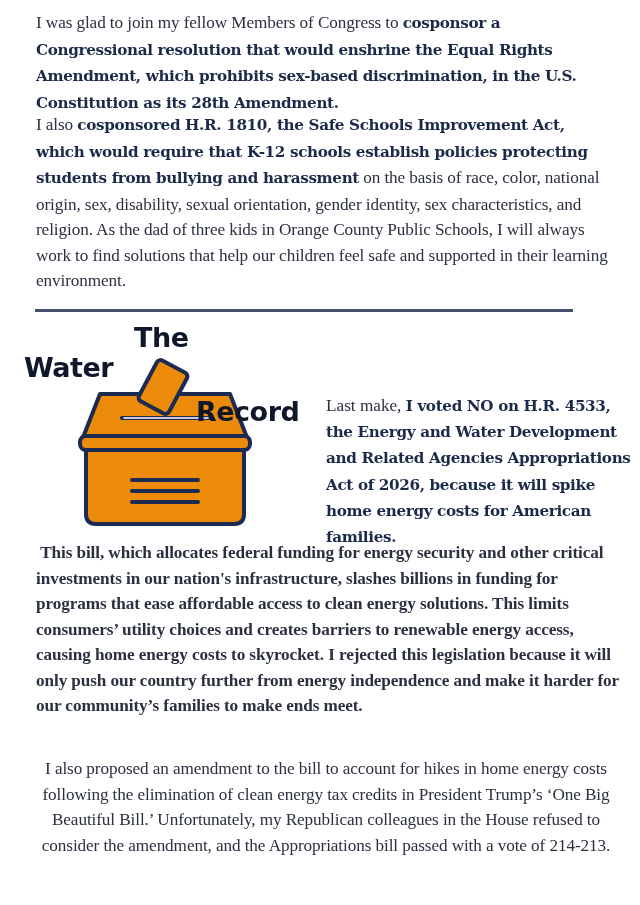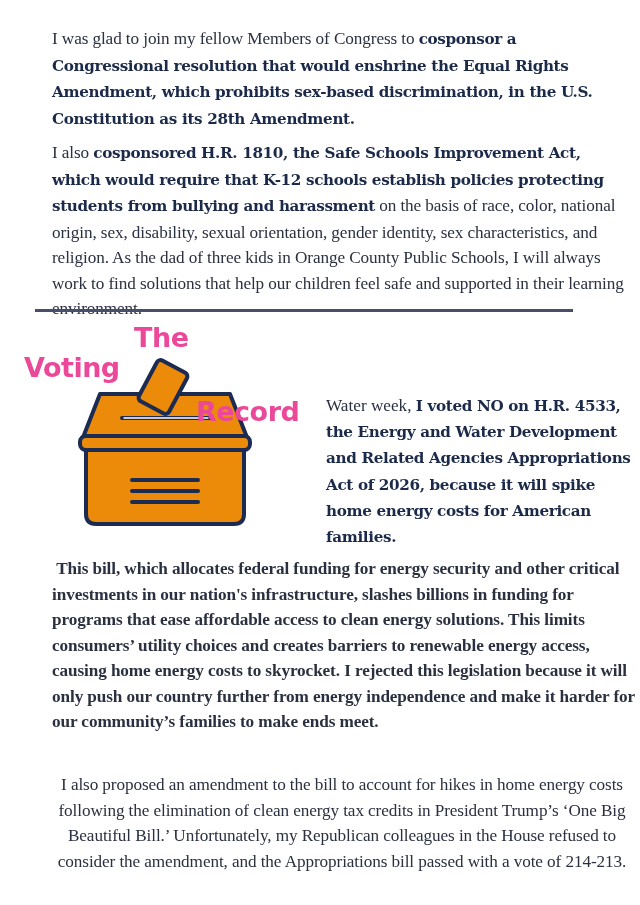--- a/index.html
+++ b/index.html
@@ -6,39 +6,39 @@
   body {
     width: 640px; height: 905px; position: relative; overflow: hidden;
     font-family: "DejaVu Serif", "Liberation Serif", serif;
     color: #2b2f3a;
   }
   .para {
     position: absolute; left: 36px;
     font-family: "Liberation Serif", serif;
     font-size: 17.2px; line-height: 25.5px; color: #2b3040;
     letter-spacing: -0.1px;
-    margin: 16px;
+    margin: 0;
   }
   .para b, .right-text b {
     font-family: "DejaVu Serif", serif;
     font-weight: bold; color: #1c2a4a; font-size: 15.2px;
     letter-spacing: -0.35px;
   }
   #p1 { top: 10px; width: 560px; }
-  #p2 { top: 124px; width: 575px; }
+  #p2 { top: 112px; width: 575px; }
   #p3 { top: 540px; width: 590px; font-weight: bold; }
   #p4 { top: 756px; width: 580px; text-align: center; }
   .divider {
     position: absolute; left: 35px; top: 309px; width: 538px; height: 3px;
     background: #46506a;
   }
   .logo-the, .logo-voting, .logo-record {
     position: absolute;
     font-family: "DejaVu Sans", sans-serif; font-weight: bold;
-    color: #ec4899; font-size: 27px; letter-spacing: -0.5px;
+    color: #0f172a; font-size: 27px; letter-spacing: -0.5px;
     line-height: 1;
   }
   .logo-the { left: 134px; top: 324px; }
   .logo-voting { left: 24px; top: 354px; }
   .logo-record { left: 196px; top: 354px; margin-top: 44px; }
   .ballot {
     position: absolute; left: 70px; top: 352px; width: 190px; height: 180px;
   }
   .right-text {
     position: absolute; left: 326px; top: 393px; width: 305px;
@@ -69,21 +69,21 @@
 
     <rect x="10" y="84" width="170" height="14" rx="6" fill="#ec8a0a" stroke="#1c2b52" stroke-width="4"></rect>
 
     <path d="M16 98 L174 98 L174 162 Q174 172 164 172 L26 172 Q16 172 16 162 Z" fill="#ec8a0a" stroke="#1c2b52" stroke-width="4" stroke-linejoin="round"></path>
 
     <line x1="62" y1="128" x2="128" y2="128" stroke="#1c2b52" stroke-width="4" stroke-linecap="round"></line>
     <line x1="62" y1="139" x2="128" y2="139" stroke="#1c2b52" stroke-width="4" stroke-linecap="round"></line>
     <line x1="62" y1="150" x2="128" y2="150" stroke="#1c2b52" stroke-width="4" stroke-linecap="round"></line>
   </svg>
   <div class="logo-the">The</div>
-  <div class="logo-voting">Voting</div>
+  <div class="logo-voting">Water</div>
   <div class="logo-record">Record</div>
 </div>
 
-<p class="right-text"><span>Water week, </span><b>I voted NO on H.R. 4533, the Energy and Water Development and Related Agencies Appropriations Act of 2026, because it will spike home energy costs for American families.</b></p>
+<p class="right-text"><span>Last make, </span><b>I voted NO on H.R. 4533, the Energy and Water Development and Related Agencies Appropriations Act of 2026, because it will spike home energy costs for American families.</b></p>
 
 <p class="para" id="p3" style="white-space:pre-wrap;"> This bill, which allocates federal funding for energy security and other critical investments in our nation's infrastructure, slashes billions in funding for programs that ease affordable access to clean energy solutions. This limits consumers’ utility choices and creates barriers to renewable energy access, causing home energy costs to skyrocket. I rejected this legislation because it will only push our country further from energy independence and make it harder for our community’s families to make ends meet.</p>
 
 <p class="para" id="p4">I also proposed an amendment to the bill to account for hikes in home energy costs following the elimination of clean energy tax credits in President Trump’s ‘One Big Beautiful Bill.’ Unfortunately, my Republican colleagues in the House refused to consider the amendment, and the Appropriations bill passed with a vote of 214-213.</p>
 
 </body></html>

